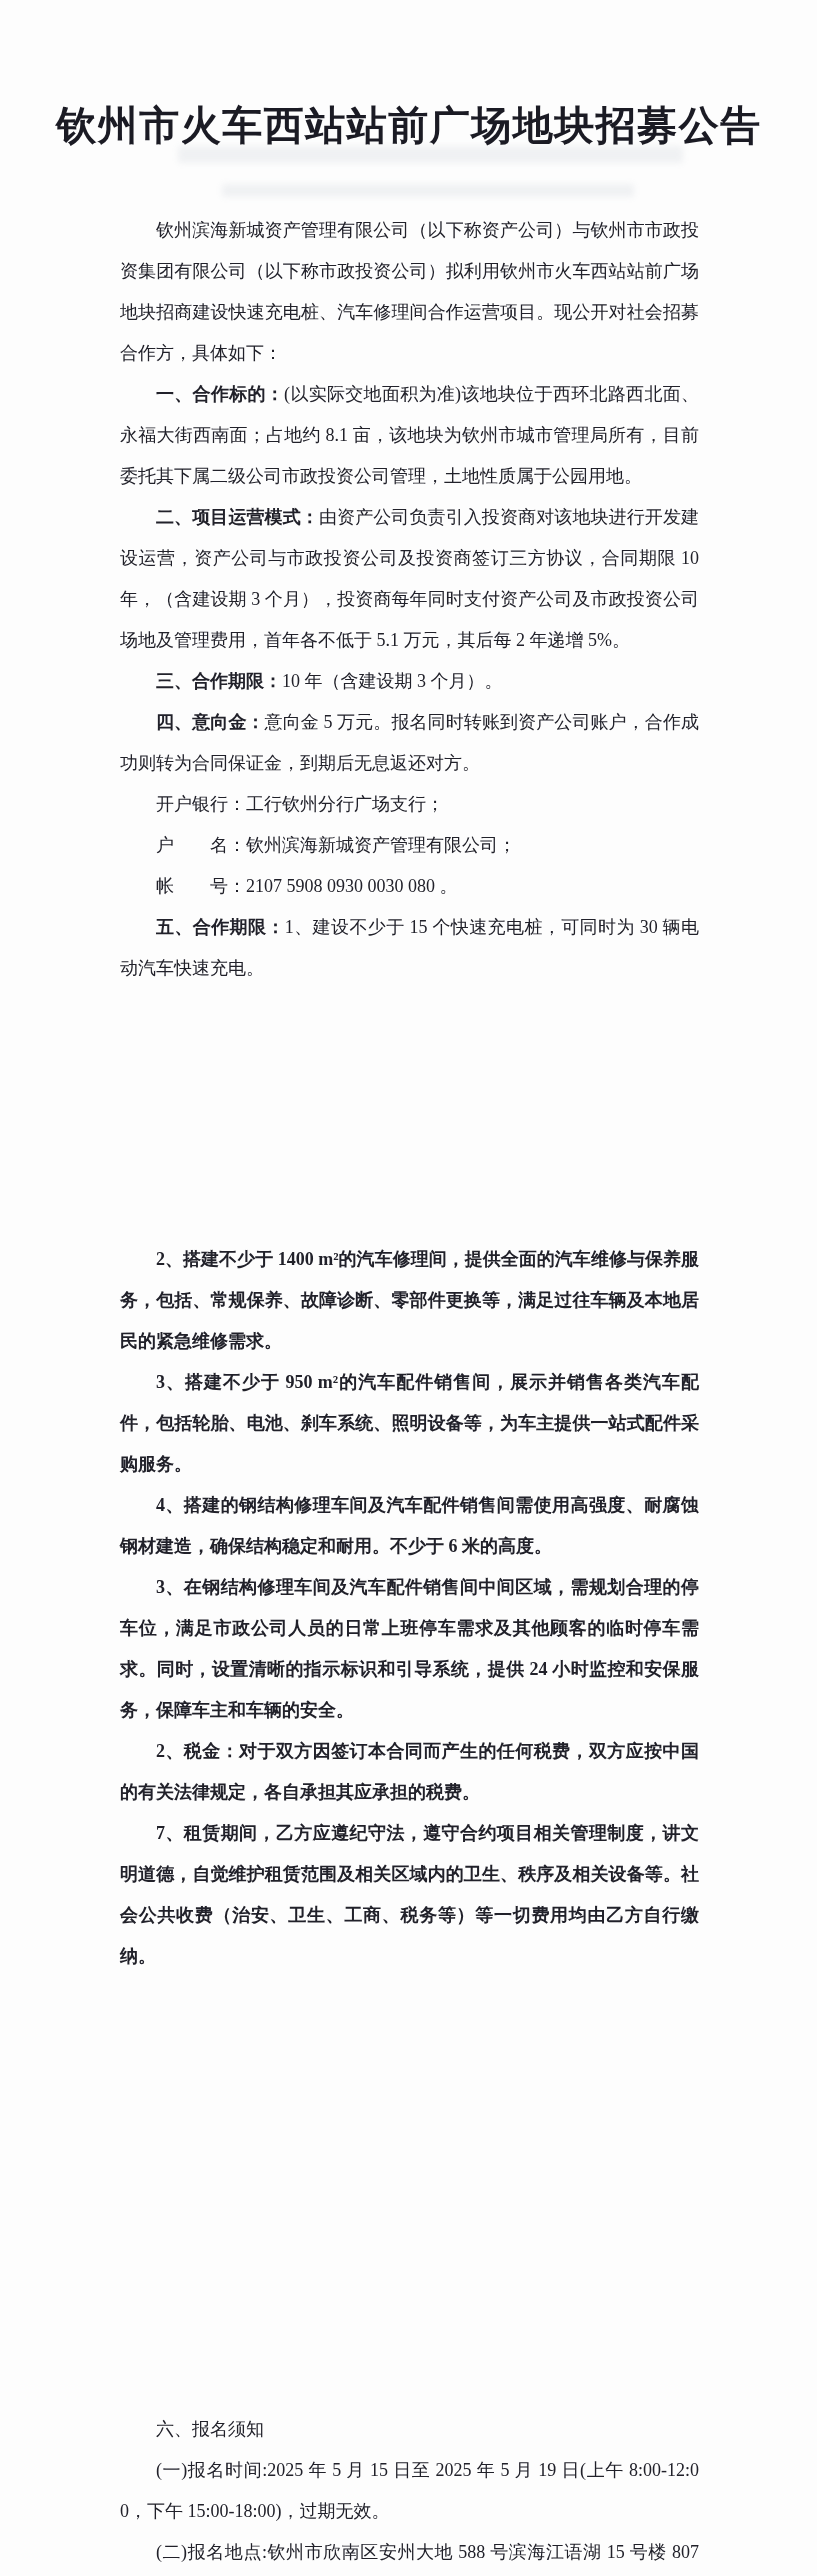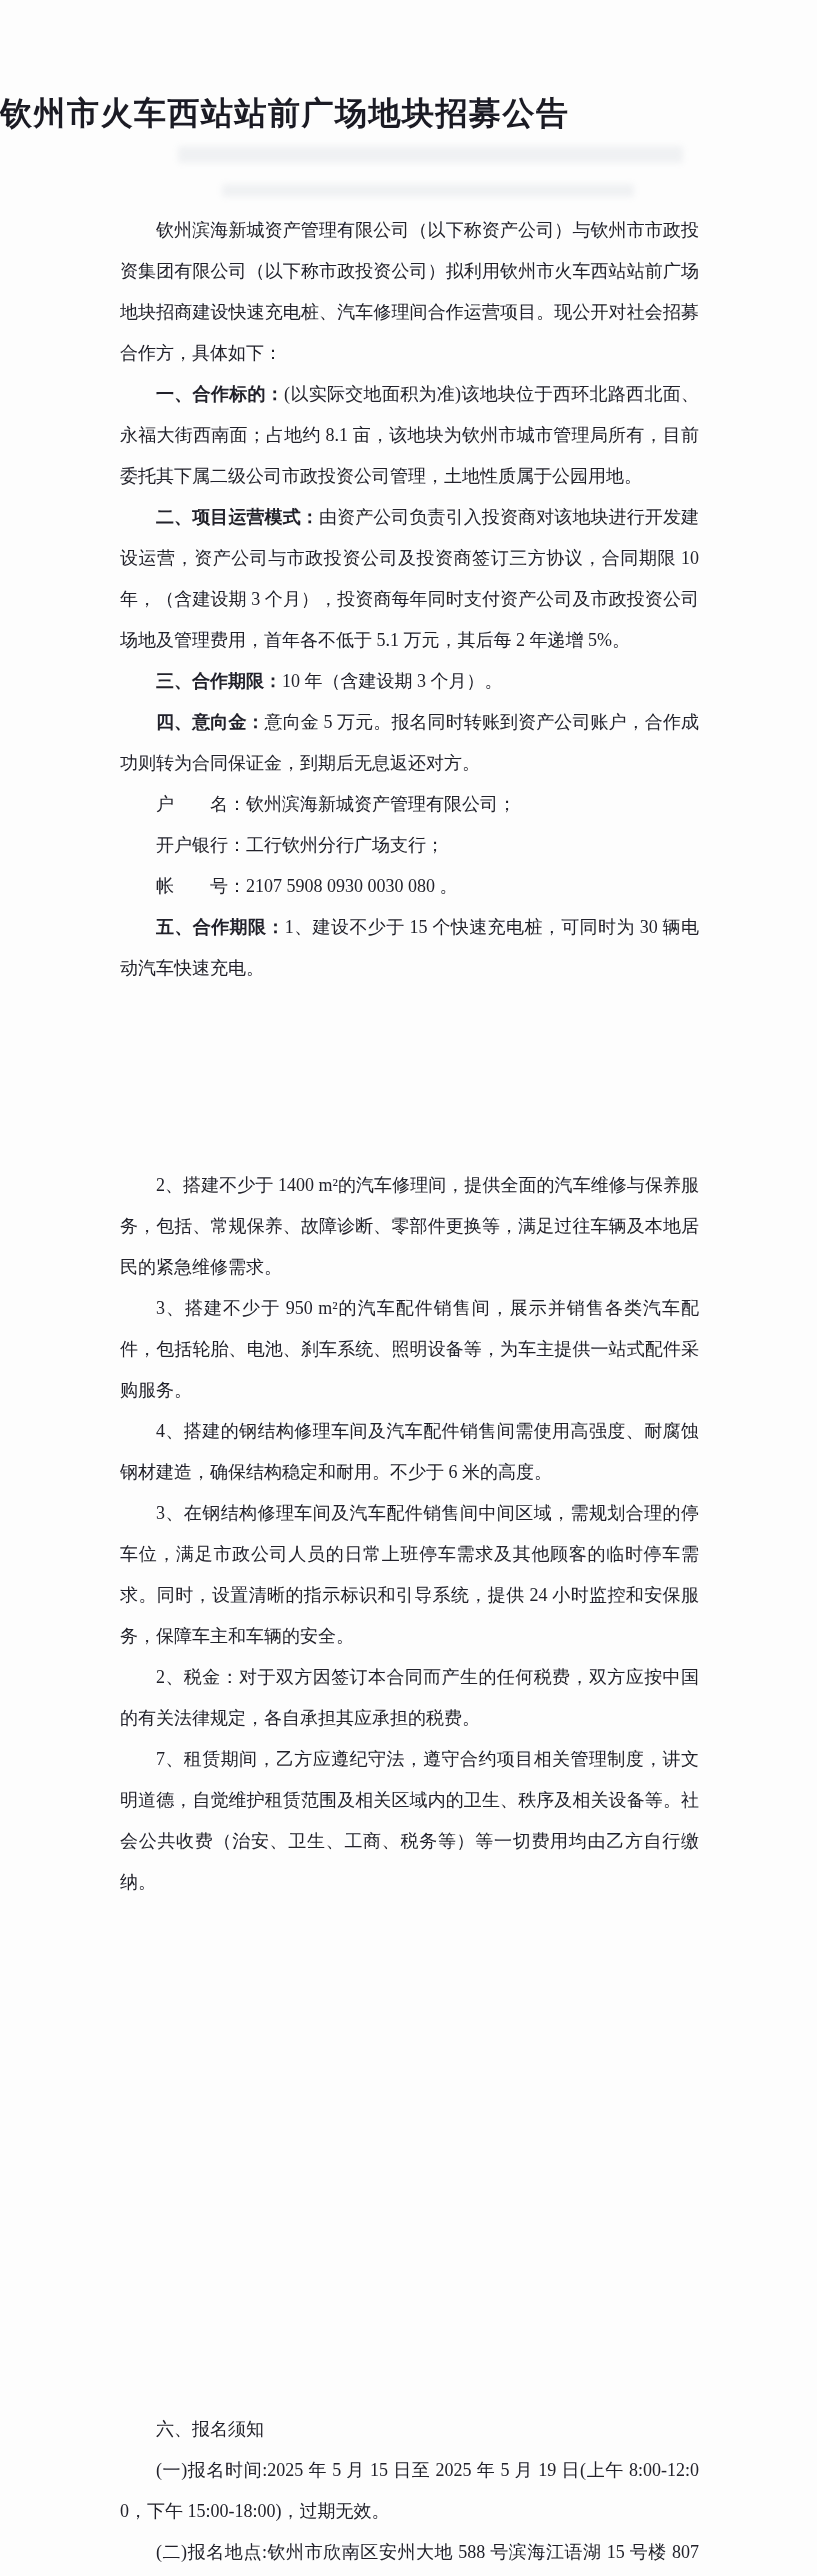--- a/index.html
+++ b/index.html
@@ -5,57 +5,57 @@
   html,body{margin:0;padding:0;}
   body{
     width:818px;height:3470px;
     background:#ffffff;
     font-family:"Liberation Serif","DejaVu Serif",serif;
     color:#21212a;
   }
   .page{position:relative;width:818px;height:3470px;background:#fdfdfd;overflow:hidden;}
   .doc-title{
     position:absolute;top:71px;left:0;width:100%;
-    font-size:32px;font-weight:700;letter-spacing:1.5px;
+    text-align:center;font-size:40px;font-weight:700;letter-spacing:1.5px;
     color:#1b1b24;
   }
   .ghost{
     position:absolute;background:#9fabb8;opacity:.14;filter:blur(3.1px);border-radius:3.1px;
   }
   .ghost-1{top:146px;left:178px;width:505px;height:16.5px;}
   .ghost-2{top:184px;left:222px;width:412px;height:13.4px;}
   .block{
     position:absolute;left:120px;width:579px;
     font-size:18px;line-height:41px;
     text-align:justify;word-break:break-all;
   }
   #block-1{top:210px;}
-  #block-2{top:1165px;}
+  #block-2{top:1239px;font-weight:bold;}
   #block-3{top:2409px;}
   .block p{margin:0;text-indent:2em;}
   .lead{font-weight:700;}
 </style>
 </head>
 <body>
 
 <div class="page">
 
   <div class="ghost ghost-1"></div>
   <div class="ghost ghost-2"></div>
 
   <h1 class="doc-title">钦州市火车西站站前广场地块招募公告</h1>
 
   <div class="block" id="block-1">
     <p><span class="lead"></span><span>钦州滨海新城资产管理有限公司（以下称资产公司）与钦州市市政投资集团有限公司（以下称市政投资公司）拟利用钦州市火车西站站前广场地块招商建设快速充电桩、汽车修理间合作运营项目。现公开对社会招募合作方，具体如下：</span></p>
     <p><span class="lead">一、合作标的：</span><span>(以实际交地面积为准)该地块位于西环北路西北面、永福大街西南面；占地约 8.1 亩，该地块为钦州市城市管理局所有，目前委托其下属二级公司市政投资公司管理，土地性质属于公园用地。</span></p>
     <p><span class="lead">二、项目运营模式：</span><span>由资产公司负责引入投资商对该地块进行开发建设运营，资产公司与市政投资公司及投资商签订三方协议，合同期限 10 年，（含建设期 3 个月），投资商每年同时支付资产公司及市政投资公司场地及管理费用，首年各不低于 5.1 万元，其后每 2 年递增 5%。</span></p>
     <p><span class="lead">三、合作期限：</span><span>10 年（含建设期 3 个月）。</span></p>
     <p><span class="lead">四、意向金：</span><span>意向金 5 万元。报名同时转账到资产公司账户，合作成功则转为合同保证金，到期后无息返还对方。</span></p>
+    <p><span class="lead"></span><span>开户银行：工行钦州分行广场支行；</span></p>
     <p><span class="lead"></span><span>户　　名：钦州滨海新城资产管理有限公司；</span></p>
-    <p><span class="lead"></span><span>开户银行：工行钦州分行广场支行；</span></p>
     <p><span class="lead"></span><span>帐　　号：2107 5908 0930 0030 080 。</span></p>
     <p><span class="lead">五、合作期限：</span><span>1、建设不少于 15 个快速充电桩，可同时为 30 辆电动汽车快速充电。</span></p>
   </div>
 
   <div class="block" id="block-2">
     <p><span>2、搭建不少于 1400 m²的汽车修理间，提供全面的汽车维修与保养服务，包括、常规保养、故障诊断、零部件更换等，满足过往车辆及本地居民的紧急维修需求。</span></p>
     <p><span>3、搭建不少于 950 m²的汽车配件销售间，展示并销售各类汽车配件，包括轮胎、电池、刹车系统、照明设备等，为车主提供一站式配件采购服务。</span></p>
     <p><span>4、搭建的钢结构修理车间及汽车配件销售间需使用高强度、耐腐蚀钢材建造，确保结构稳定和耐用。不少于 6 米的高度。</span></p>
     <p><span>3、在钢结构修理车间及汽车配件销售间中间区域，需规划合理的停车位，满足市政公司人员的日常上班停车需求及其他顾客的临时停车需求。同时，设置清晰的指示标识和引导系统，提供 24 小时监控和安保服务，保障车主和车辆的安全。</span></p>
     <p><span>2、税金：对于双方因签订本合同而产生的任何税费，双方应按中国的有关法律规定，各自承担其应承担的税费。</span></p>

